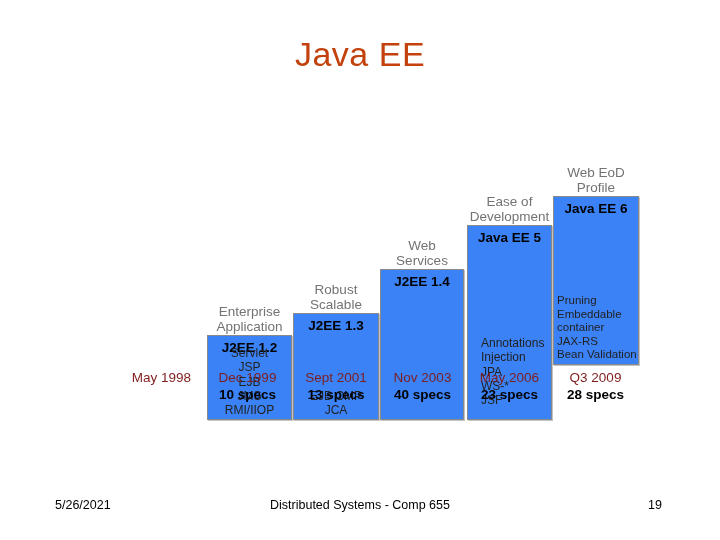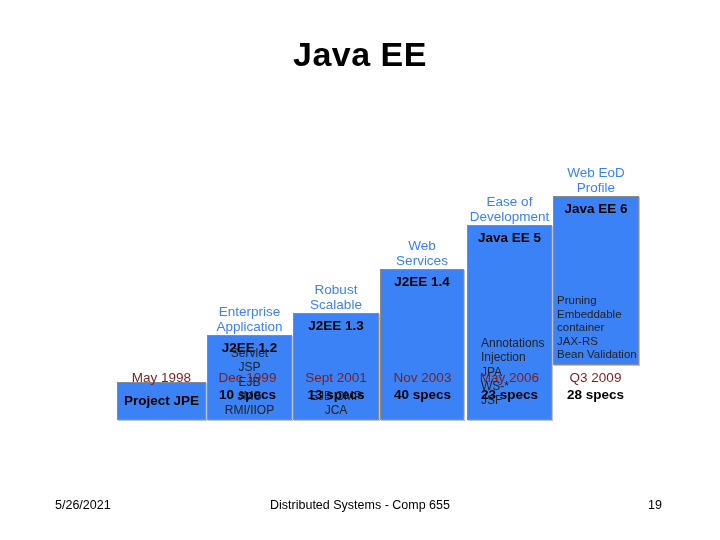--- a/index.html
+++ b/index.html
@@ -17,22 +17,22 @@
   }
 
   
   #slide-title {
     position: absolute;
     left: 0;
     top: 36px;
     width: 720px;
     text-align: center;
     font-size: 34px;
-    font-weight: bold;
-    color: #000000;
+    font-weight: normal;
+    color: #c2410c;
     letter-spacing: 0.5px;
     line-height: 1.1;
   }
 
   
   #chart {
     position: absolute;
     left: 0;
     top: 0;
     width: 720px;
@@ -45,21 +45,21 @@
   }
 
   
   .caption {
     position: absolute;
     left: 50%;
     transform: translateX(-50%);
     text-align: center;
     white-space: nowrap;
     font-size: 13.5px;
-    color: #3b82f6;
+    color: #737373;
     line-height: 1.12;
     font-family: "Liberation Sans", sans-serif;
   }
 
   
   .bar {
     position: absolute;
     background: #3b82f6;
     border: 1px solid #8a8a8a;
     box-sizing: border-box;
@@ -132,25 +132,20 @@
   #footer-center { position: absolute; left: 0; top: 0; width: 720px; text-align: center; }
   #footer-page   { position: absolute; right: 58px; top: 0; }
 </style>
 </head>
 <body>
 
 <div id="slide-title">Java EE</div>
 
 <div id="chart">
 
-  <div class="column" style="left:117px; width:89px; height:38px;">
-    <div class="bar" style="left:0; bottom:0; width:89px; height:38px;">
-      <div class="bar-title center-v">Project JPE</div>
-    </div>
-  </div>
 
   <div class="column" style="left:207px; width:85px; height:85px;">
     <div class="caption" style="bottom:86px;">
       <span>Enterprise</span><br>
       <span>Application</span>
     </div>
     <div class="bar" style="left:0; bottom:0; width:85px; height:85px;">
       <div class="bar-title">J2EE 1.2</div>
       <div class="bar-items" style="white-space:pre-line; bottom:2px;">Servlet
 JSP

